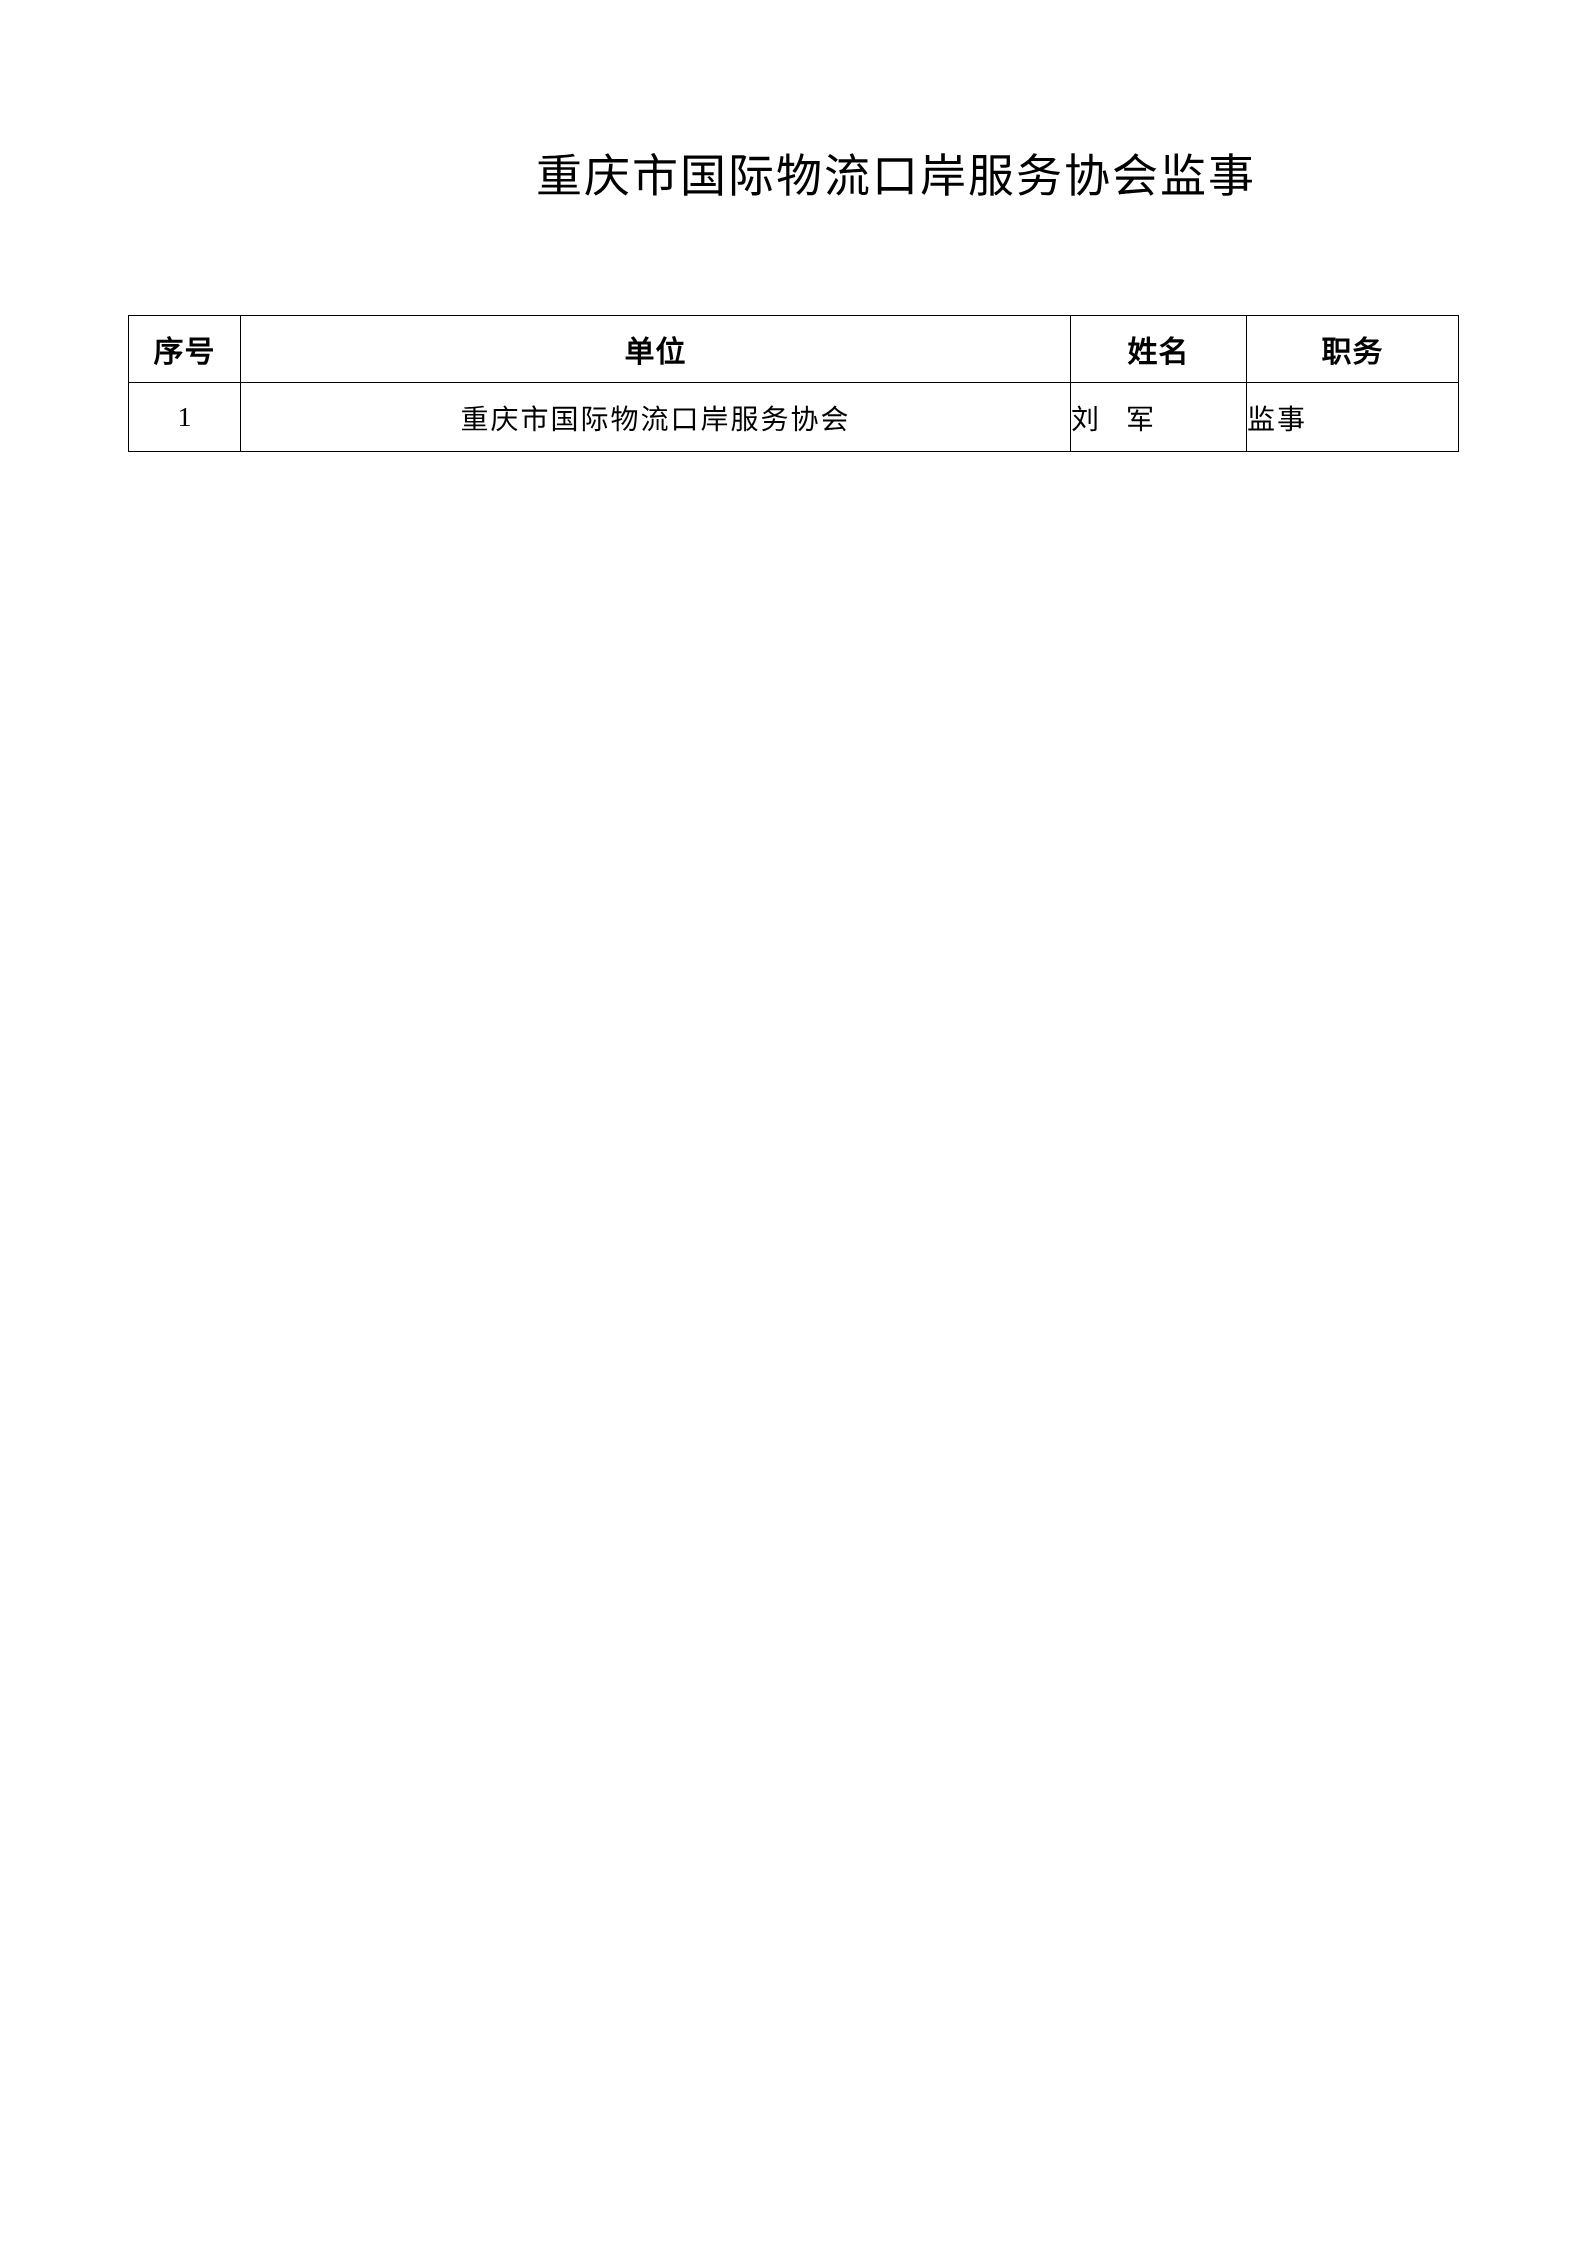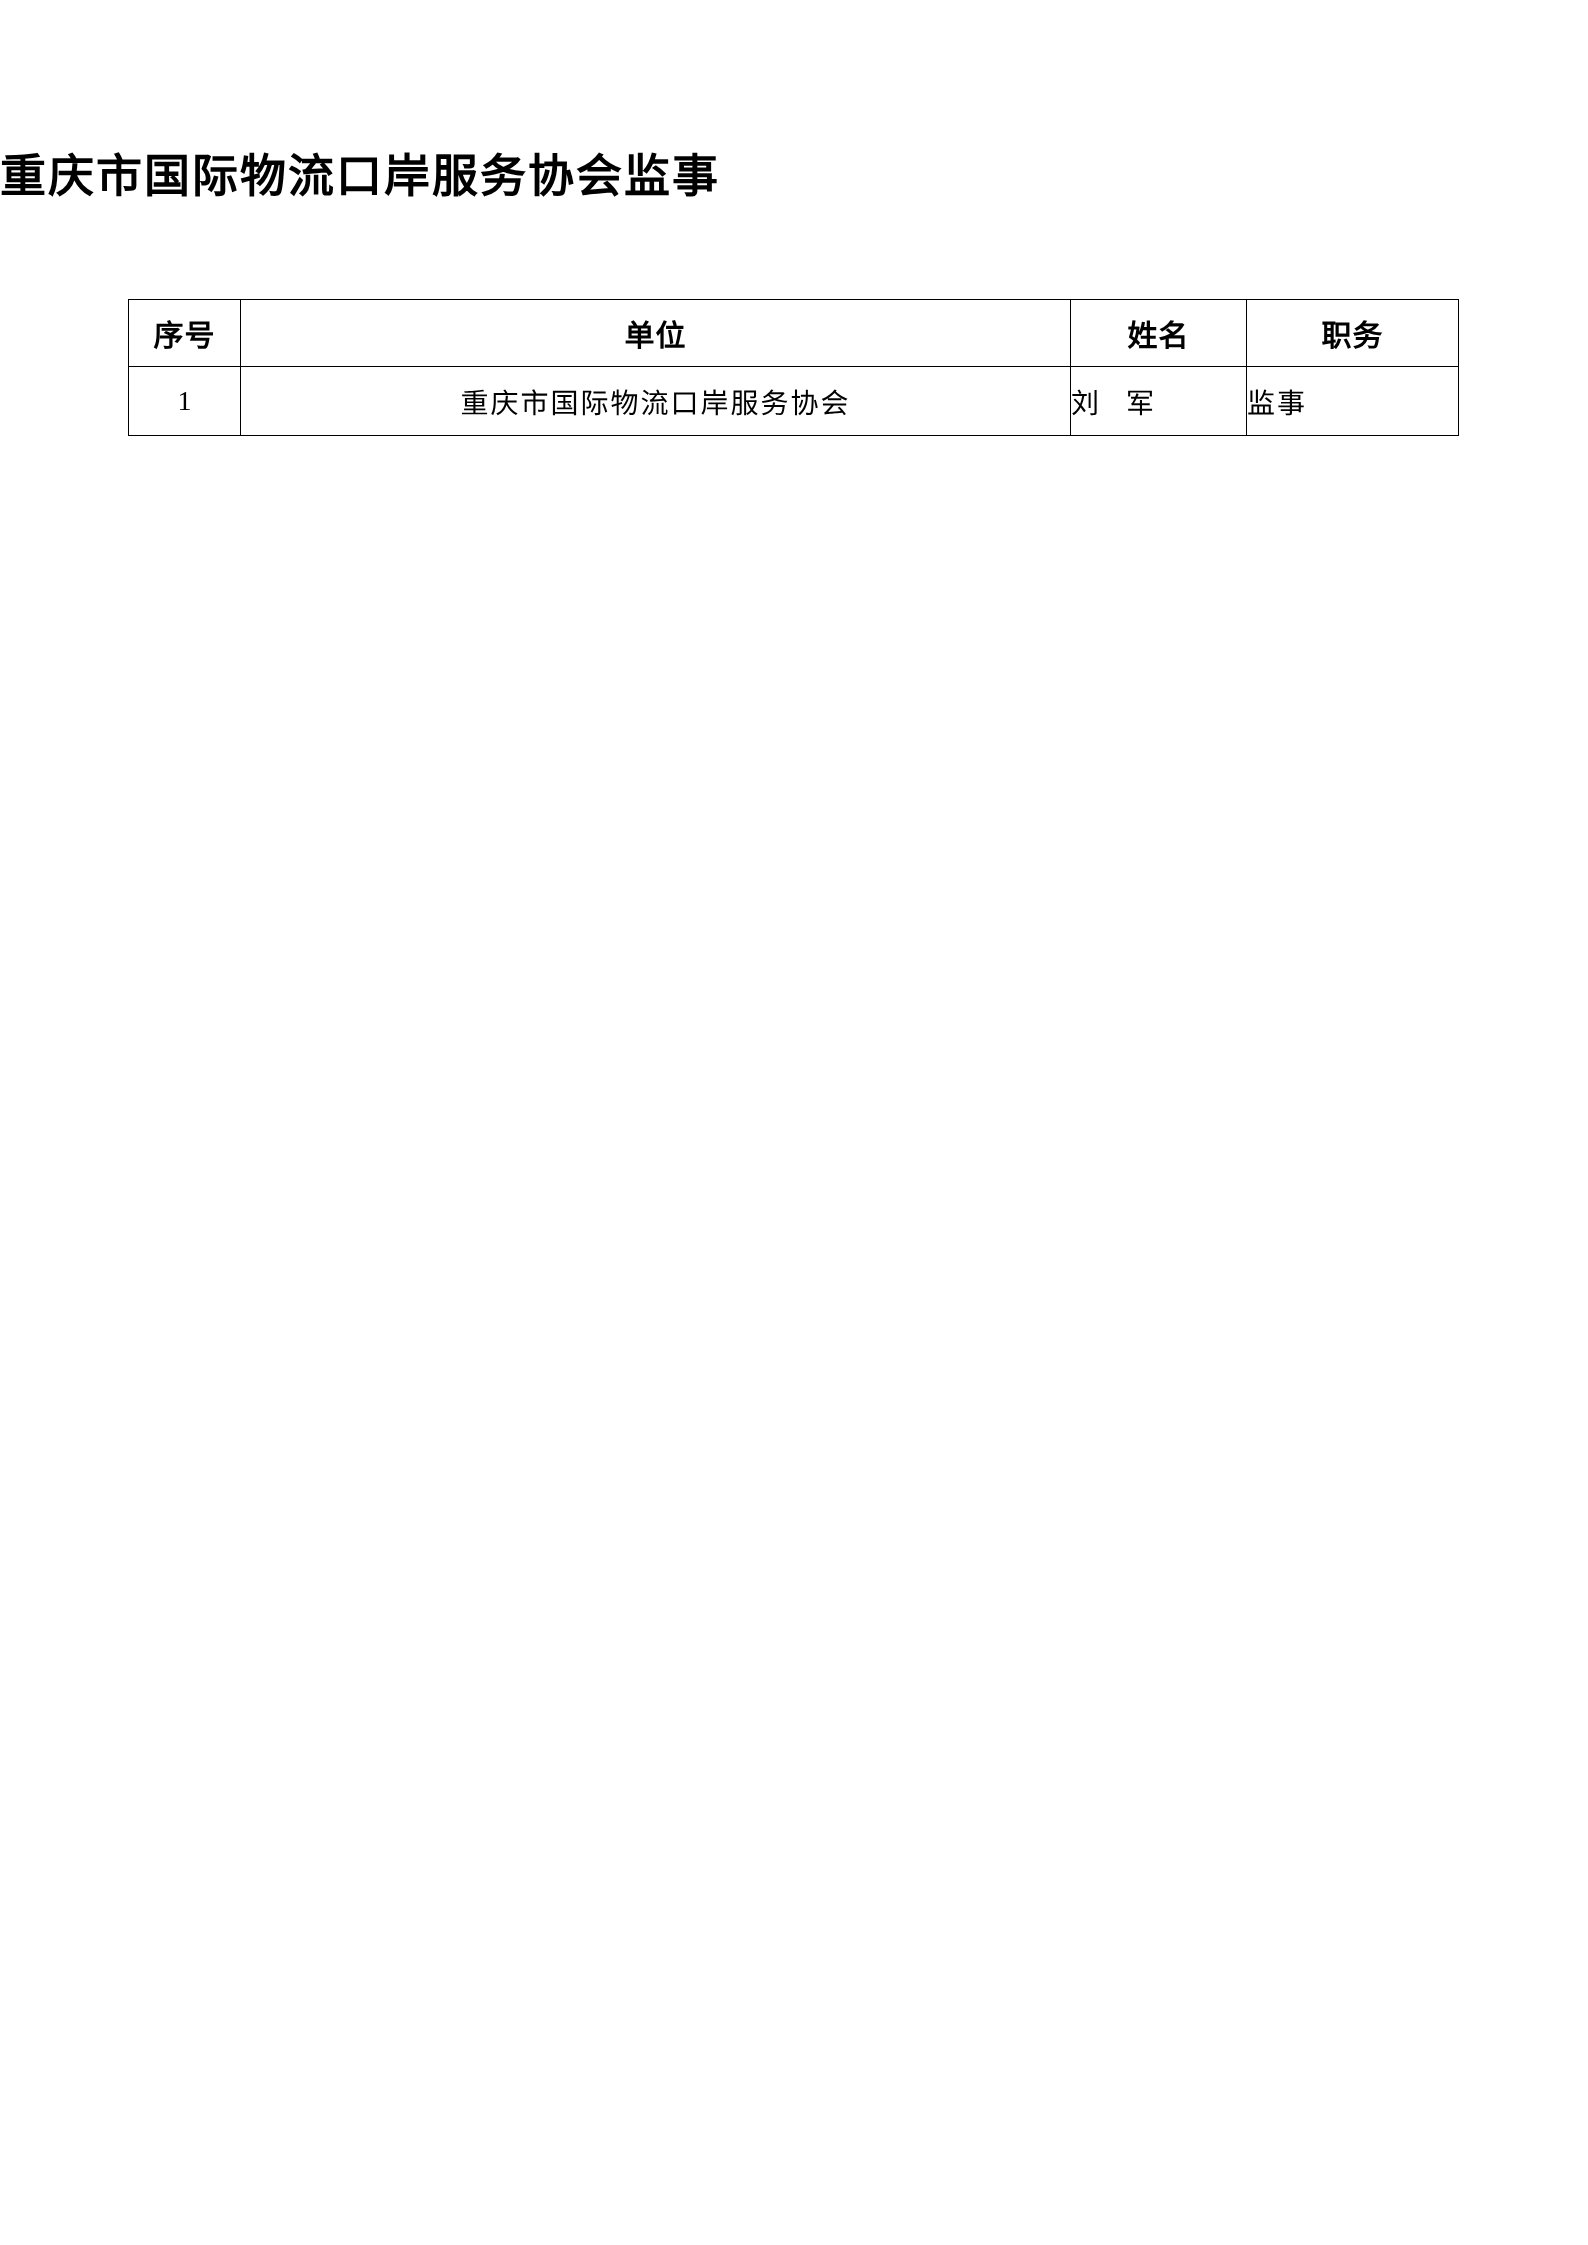--- a/index.html
+++ b/index.html
@@ -23,31 +23,31 @@
     width: 1588px;
     height: 2245px;
     background: #ffffff;
     overflow: hidden;
   }
   .doc-title {
     position: absolute;
     left: 0;
     top: 148px;
     width: 1256px;
-    text-align: left;
+    text-align: right;
     font-size: 46px;
-    font-weight: bold;
+    font-weight: normal;
     letter-spacing: 2px;
     line-height: 58px;
     font-family: "Liberation Serif", "DejaVu Serif", serif;
   }
   .table-wrap {
     position: absolute;
     left: 128px;
-    top: 299px;
+    top: 315px;
     width: 1330px;
   }
   table.roster {
     border-collapse: collapse;
     width: 1330px;
     table-layout: fixed;
   }
   table.roster th,
   table.roster td {
     border: 1.5px solid #000000;

